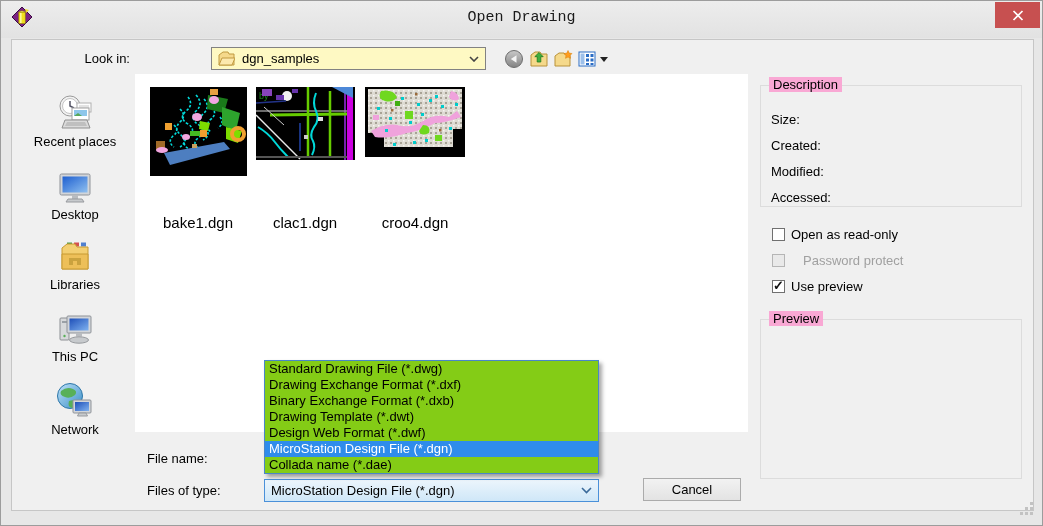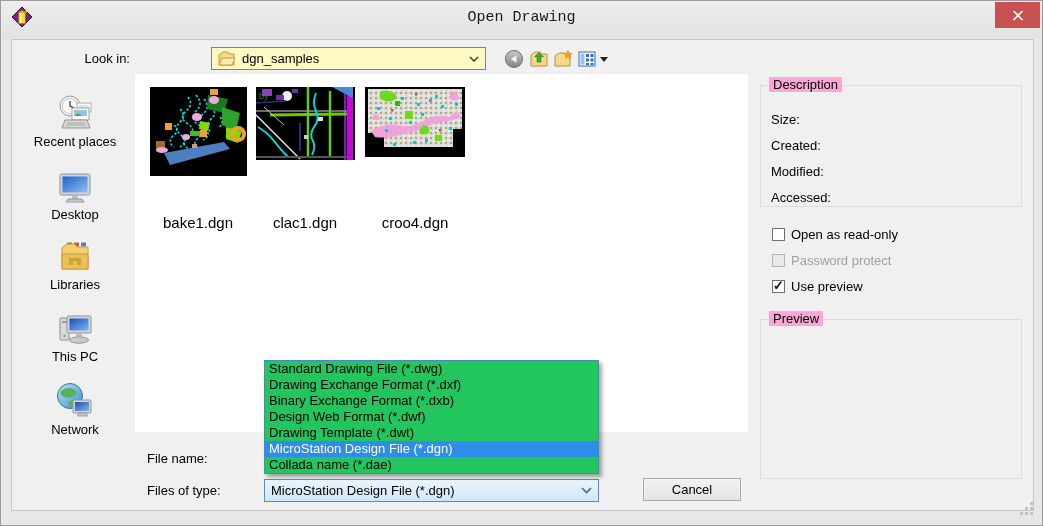--- a/index.html
+++ b/index.html
@@ -37,41 +37,41 @@
   .file-label { position:absolute; top:127px; left:0; width:100%; font-size:15px; }
 
   
   .fn-label { position:absolute; left:135px; top:411px; }
   .ft-label { position:absolute; left:135px; top:443px;text-align:center; }
   .fn-input { position:absolute; left:252px; top:406px; width:335px; height:23px; border:1px solid #828282; background:#fff; font:13px "Liberation Sans",sans-serif; padding:0 4px; z-index:1; }
   .ft-combo { position:absolute; left:252px; top:439px; width:335px; height:23px; background:linear-gradient(#ecf5fc,#cfe7f8); border:1px solid #4a90d9; display:flex; align-items:center; padding:0 6px; cursor:pointer; z-index:2; }
   .ft-combo .txt { flex:1; }
 
   
-  .dd-popup { position:absolute; left:252px; top:320px; width:335px; background:#22c55e; border:1px solid #4a86c8; z-index:50; box-shadow:3px 3px 4px rgba(0,0,0,0.35); }
+  .dd-popup { position:absolute; left:252px; top:320px; width:335px; background:#84cc16; border:1px solid #4a86c8; z-index:50; box-shadow:3px 3px 4px rgba(0,0,0,0.35); }
   .dd-item { height:16px; line-height:16px; padding:0 4px; white-space:nowrap; overflow:hidden; cursor:pointer; }
   .dd-item.selected { background:#2f8ceb; color:#fff; }
 
   
   .btn { position:absolute; left:631px; width:98px; height:23px; background:linear-gradient(#f2f2f2,#e3e3e3); border:1px solid #ababab; text-align:center; line-height:21px; cursor:pointer; }
   .btn.default { border-color:#3a8ad8; }
   .btn-open { top:406px; }
   .btn-cancel { top:438px; }
 
   
   .groupbox { position:absolute; left:748px; width:262px; border:1px solid #dcdcdc; }
   .groupbox .legend { position:absolute; top:-9px; left:8px; background:#f9a8d4; padding:0 4px; }
   .gb-desc { top:45px; height:122px; }
   .gb-desc .fieldrow { position:absolute; left:10px;margin-top:16px; }
   .gb-prev { top:279px; height:160px; }
 
   .cb-row { position:absolute; left:760px; height:15px; display:flex; align-items:center; cursor:pointer; }
   .cb-box { width:13px; height:13px; background:#fff; border:1px solid #707070; margin-right:6px; position:relative; flex:0 0 13px; }
   .cb-row.checked .cb-box::after { content:"\2713"; position:absolute; left:0px; top:-3px; font-size:13px; font-weight:bold; color:#111; }
-  .cb-row.disabled { color:#a0a0a0; cursor:default; }
+  .cb-row.disabled { color:#a0a0a0; cursor:default;gap:12px; }
   .cb-row.disabled .cb-box { background:#e9e9e9; border-color:#b5b5b5; }
 
   .grip { position:absolute; right:8px; bottom:9px; }
 </style>
 </head>
 <body>
 
 <div class="window">
 
   <div class="titlebar">
@@ -340,22 +340,22 @@
       <span class="txt">MicroStation Design File (*.dgn)</span>
       <svg width="11" height="7" viewBox="0 0 11 7">
           <polyline points="1,1 5.5,5.5 10,1" fill="none" stroke="#3a6a9a" stroke-width="1.6"></polyline>
         </svg>
     </div>
 
     <div class="dd-popup">
       <div class="dd-item">Standard Drawing File (*.dwg)</div>
       <div class="dd-item">Drawing Exchange Format (*.dxf)</div>
       <div class="dd-item">Binary Exchange Format (*.dxb)</div>
+      <div class="dd-item">Drawing Template (*.dwt)</div>
       <div class="dd-item">Design Web Format (*.dwf)</div>
-      <div class="dd-item">Drawing Template (*.dwt)</div>
       <div class="dd-item selected">MicroStation Design File (*.dgn)</div>
       <div class="dd-item">Collada name (*.dae)</div>
     </div>
 
     <div class="btn btn-cancel">Cancel</div>
 
     <div class="groupbox gb-desc">
       <span class="legend">Description</span>
       <span class="fieldrow" style="top:10px">Size:</span>
       <span class="fieldrow" style="top:36px">Created:</span>

